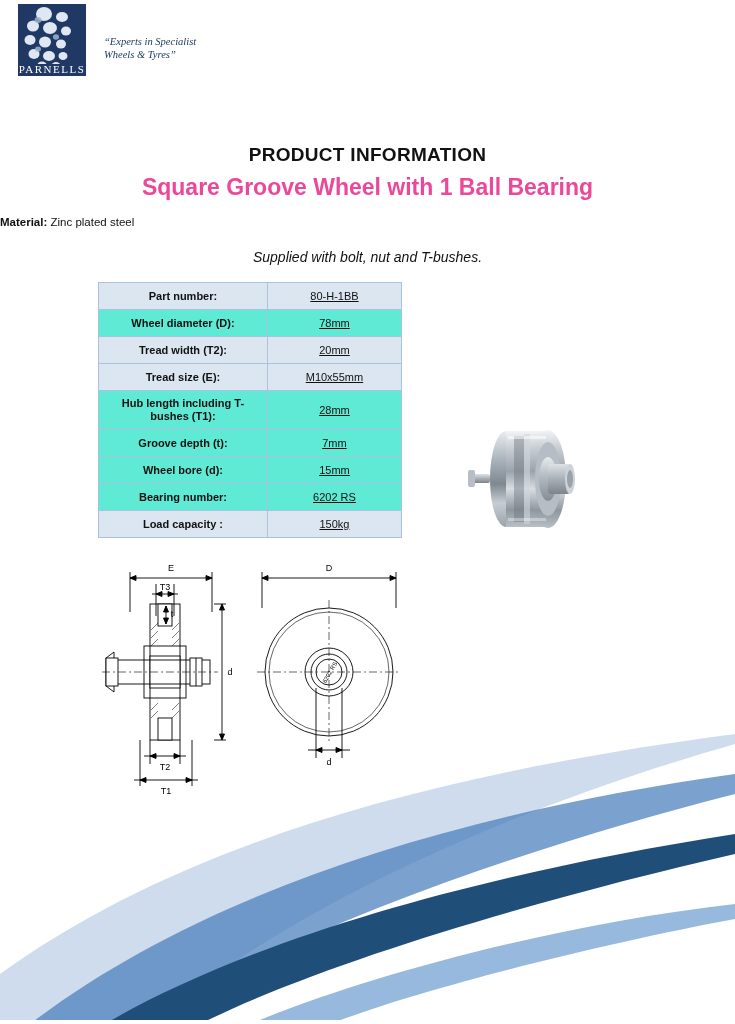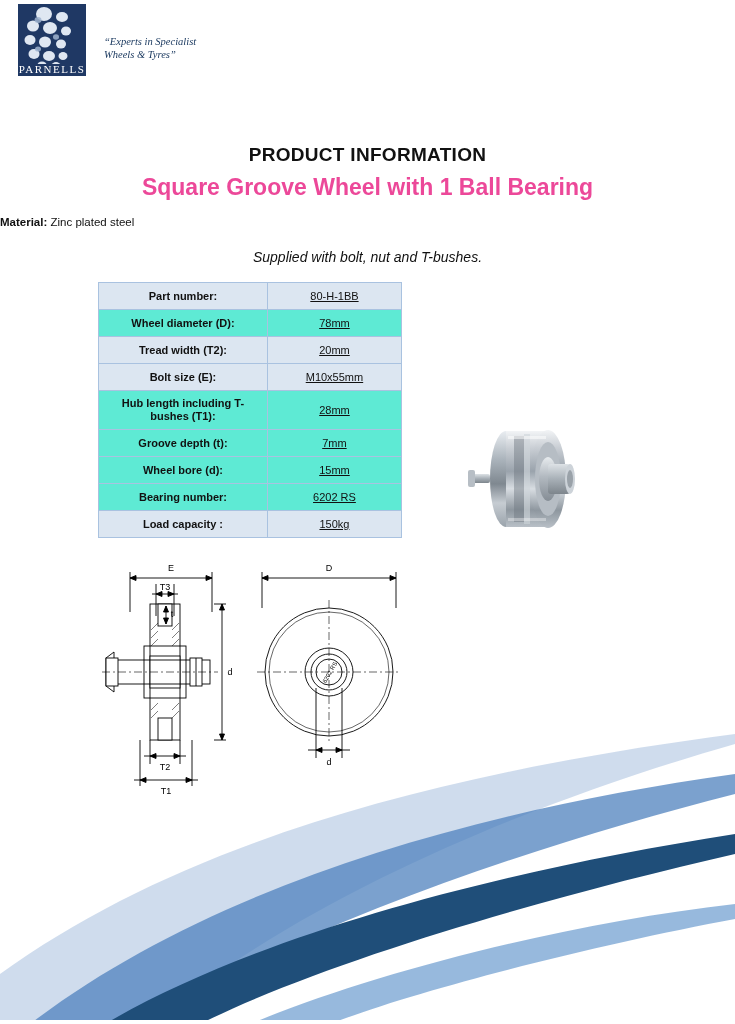--- a/index.html
+++ b/index.html
@@ -189,21 +189,21 @@
     </tr>
     <tr class="plain">
       <td class="label">Wheel diameter (D):</td>
       <td class="value">78mm</td>
     </tr>
     <tr class="shade">
       <td class="label">Tread width (T2):</td>
       <td class="value">20mm</td>
     </tr>
     <tr class="shade">
-      <td class="label">Bolt size (E):</td>
+      <td class="label">Tread size (E):</td>
       <td class="value">M10x55mm</td>
     </tr>
     <tr class="plain tall">
       <td class="label">Hub length including T-bushes (T1):</td>
       <td class="value">28mm</td>
     </tr>
     <tr class="plain">
       <td class="label">Groove depth (t):</td>
       <td class="value">7mm</td>
     </tr>

